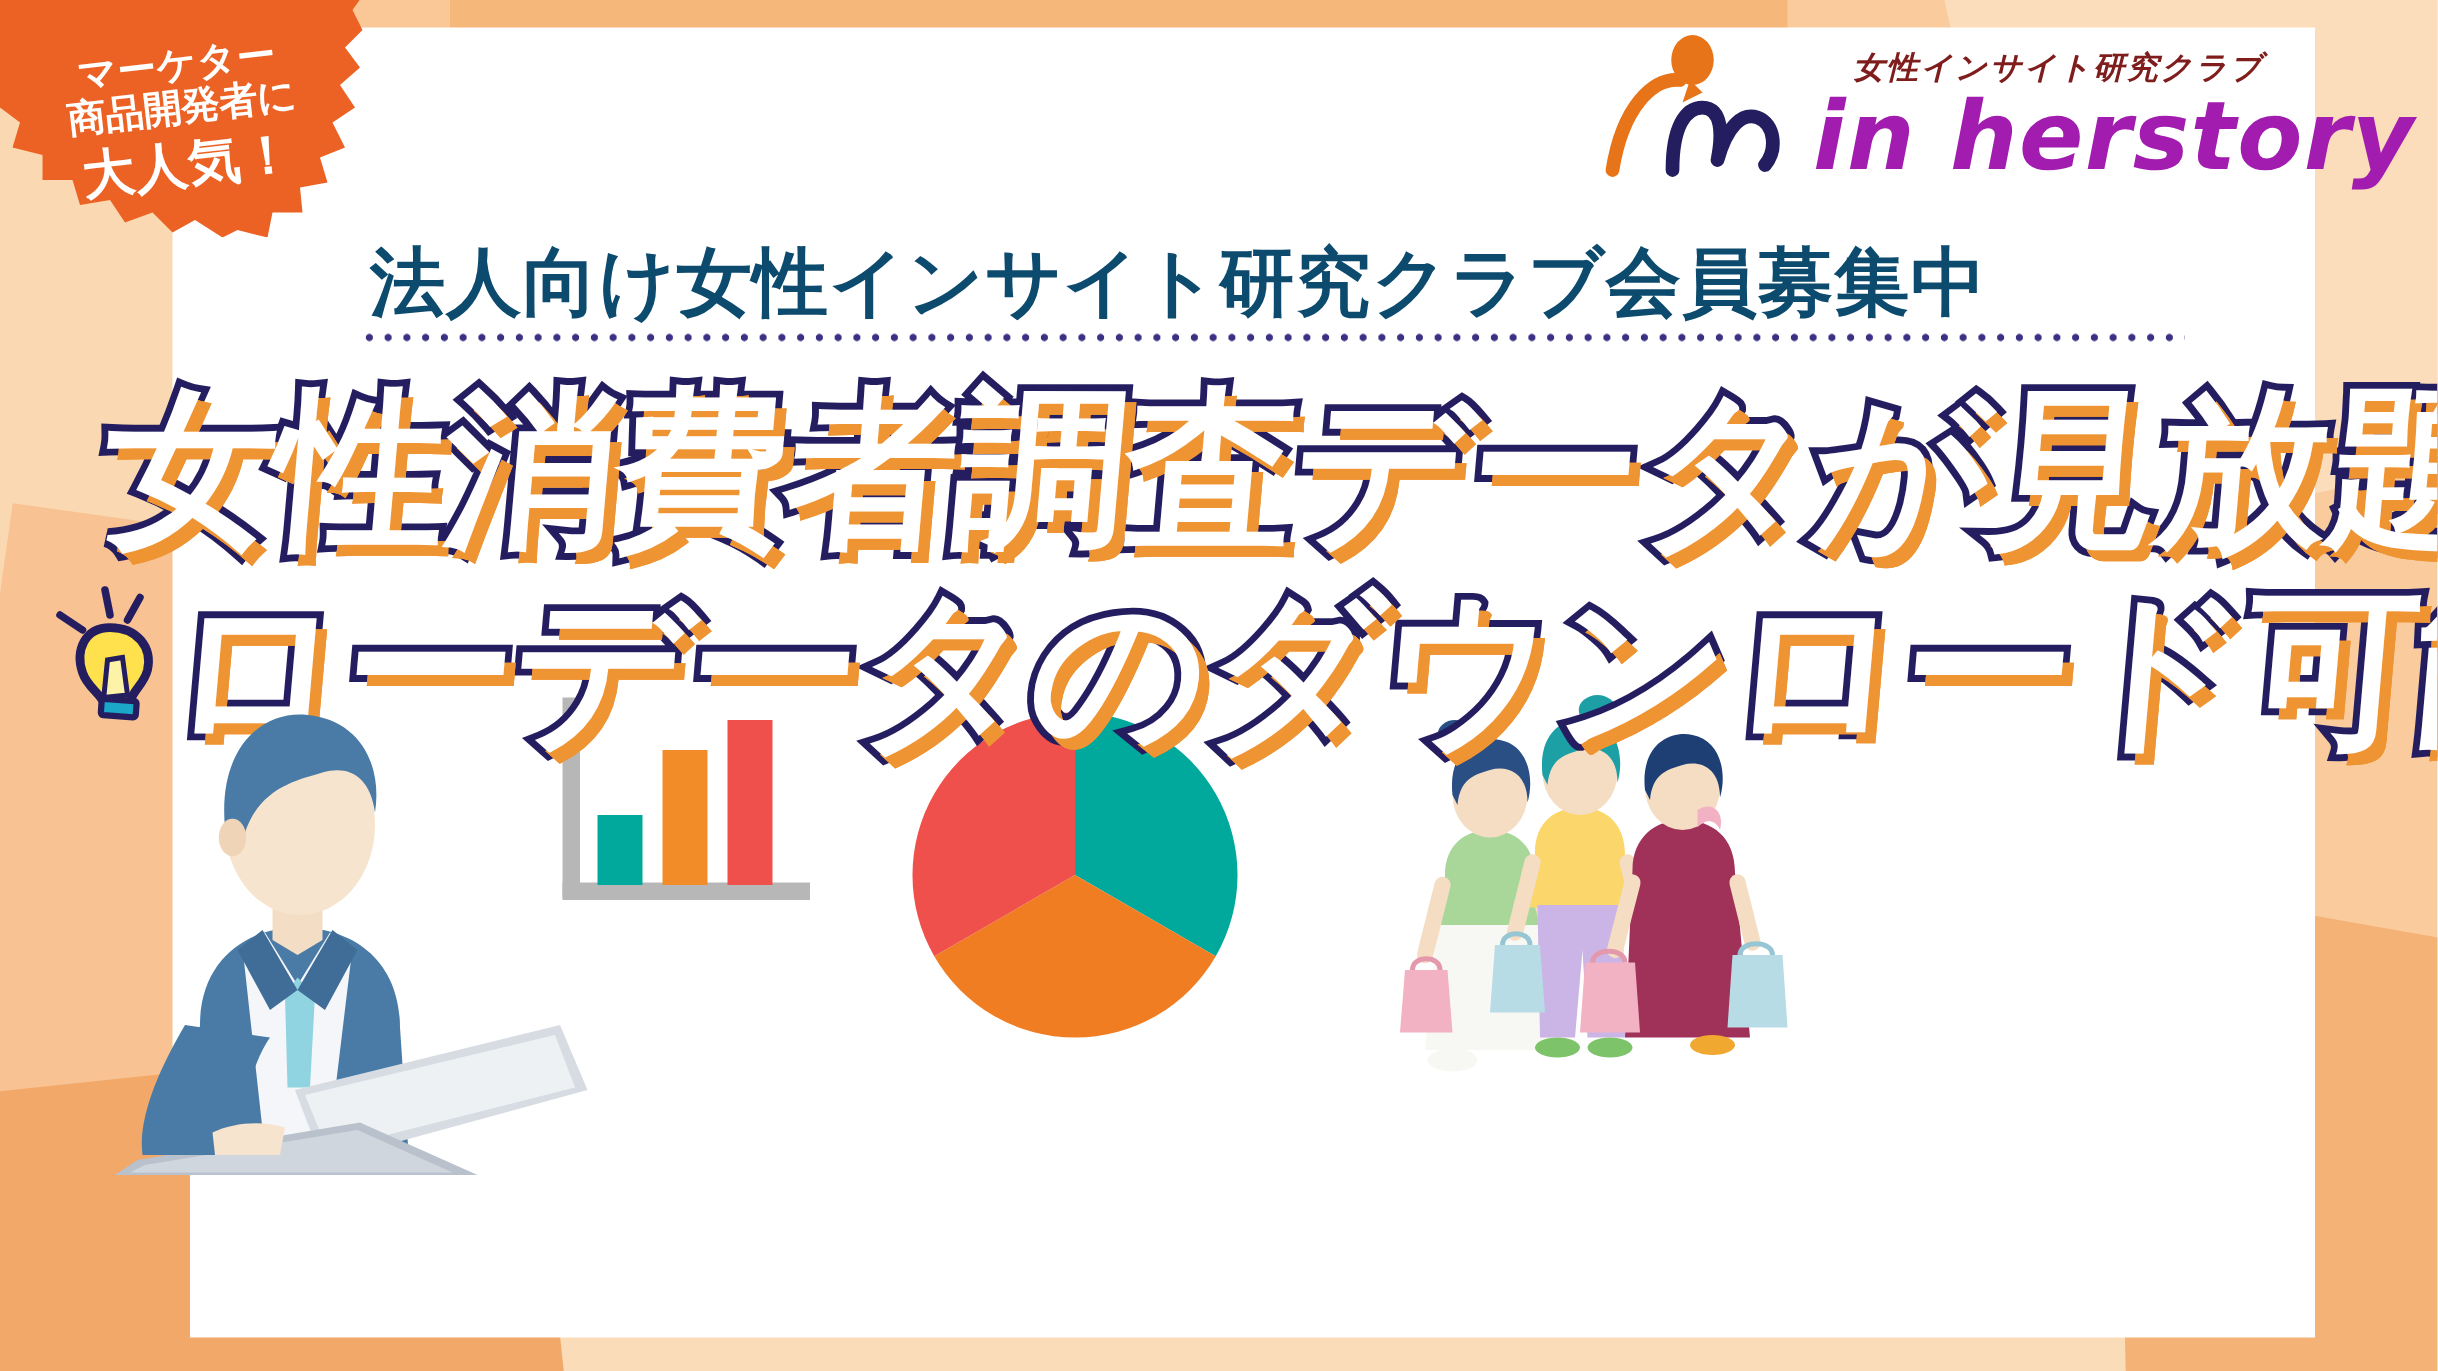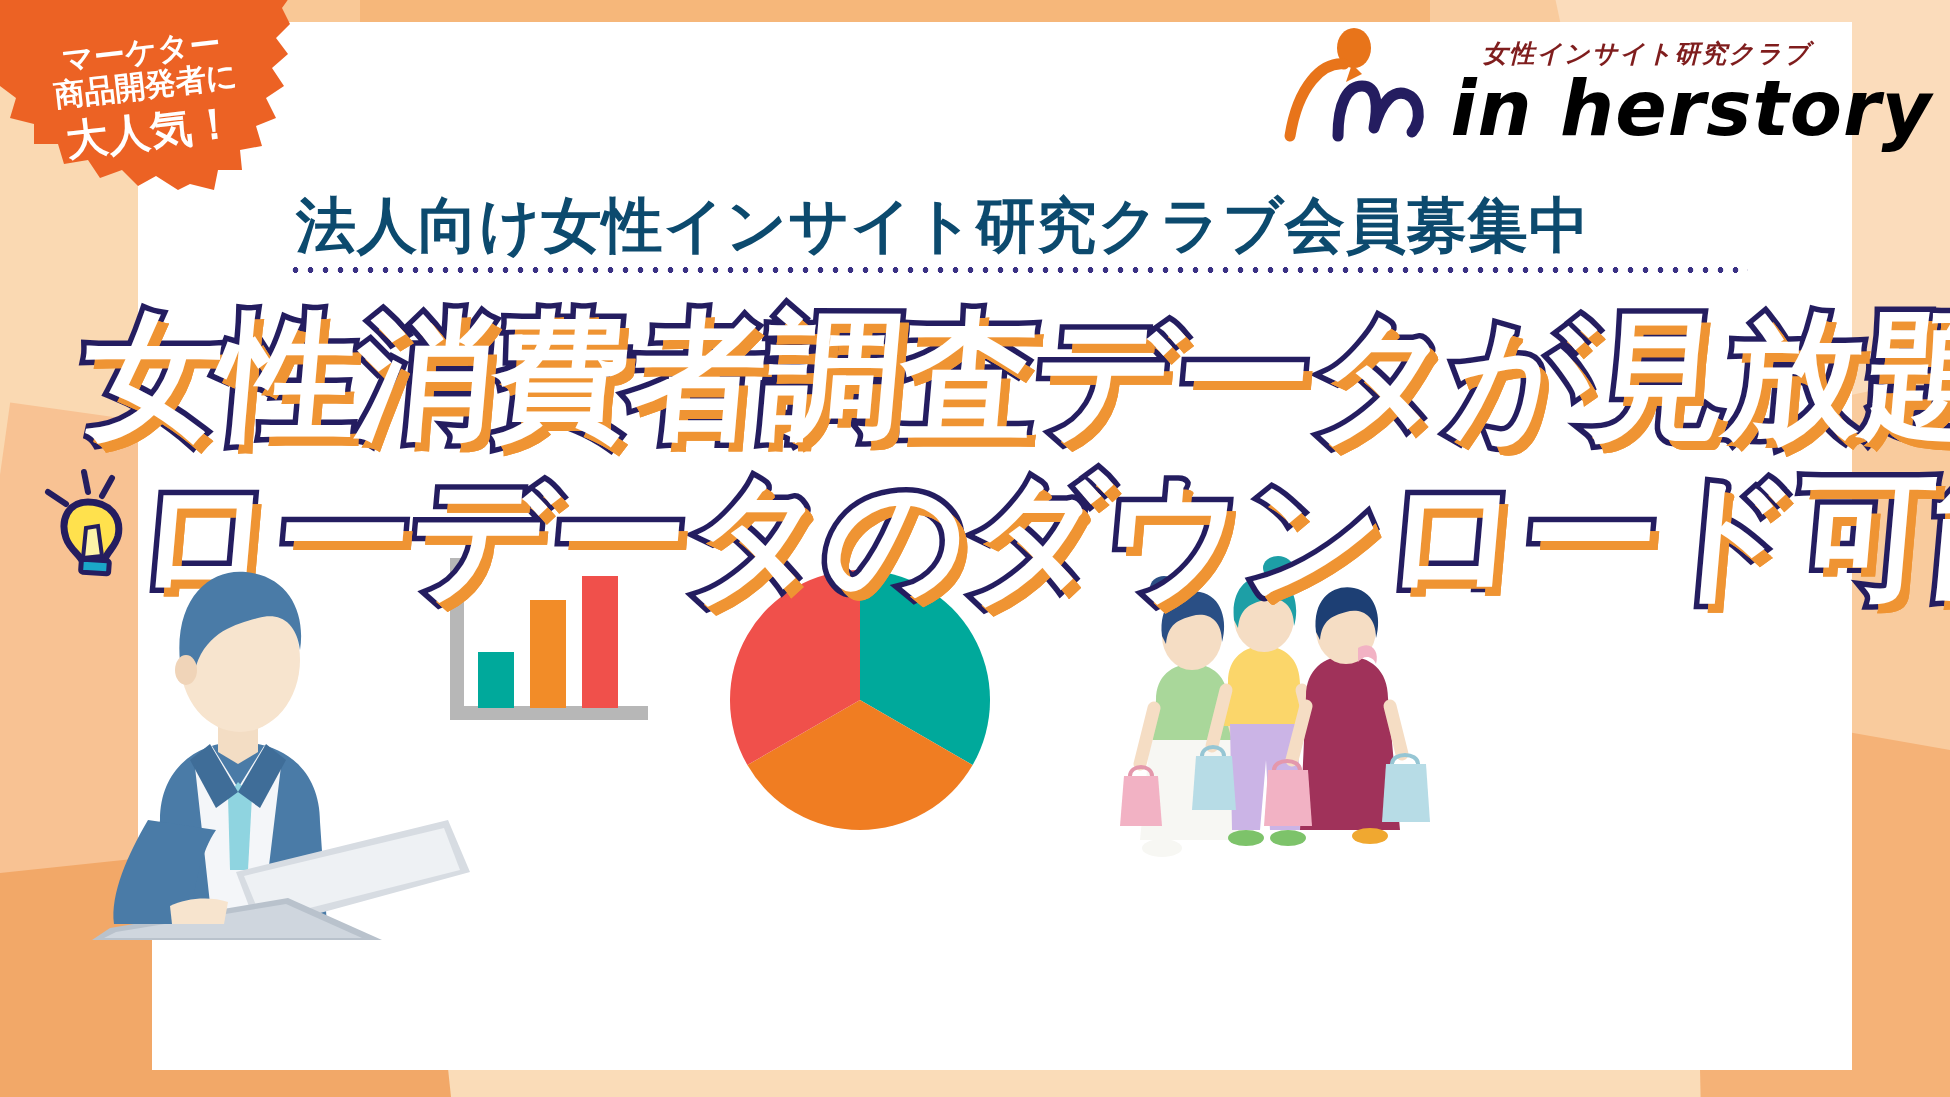--- a/index.html
+++ b/index.html
@@ -74,21 +74,21 @@
     display:flex; align-items:flex-end; justify-content:flex-end;
   }
   #logo-mark { width:150px; height:120px; margin-right:18px; margin-bottom:2px;}
   #logo-text { display:flex; flex-direction:column; align-items:flex-start; }
   #logo-sub {
     color:#7f1d1d; font-size:25px; font-weight:bold;
     letter-spacing:2px; margin-bottom:2px; margin-left:32px;
     font-style: italic;
   }
   #logo-word {
-    color:#000000; font-size:76px; font-weight:bold;
+    color:#a21caf; font-size:76px; font-weight:bold;
     font-style: italic; letter-spacing:1px; line-height:0.98;
     font-family:"DejaVu Sans","Liberation Sans",sans-serif;
   }
 
   
   #subtitle {
     position:absolute; left:296px; top:186px;
     width: 1440px;
     color:#0c4a6e; font-size:60px; font-weight:bold;
     letter-spacing:1px; white-space:nowrap;

